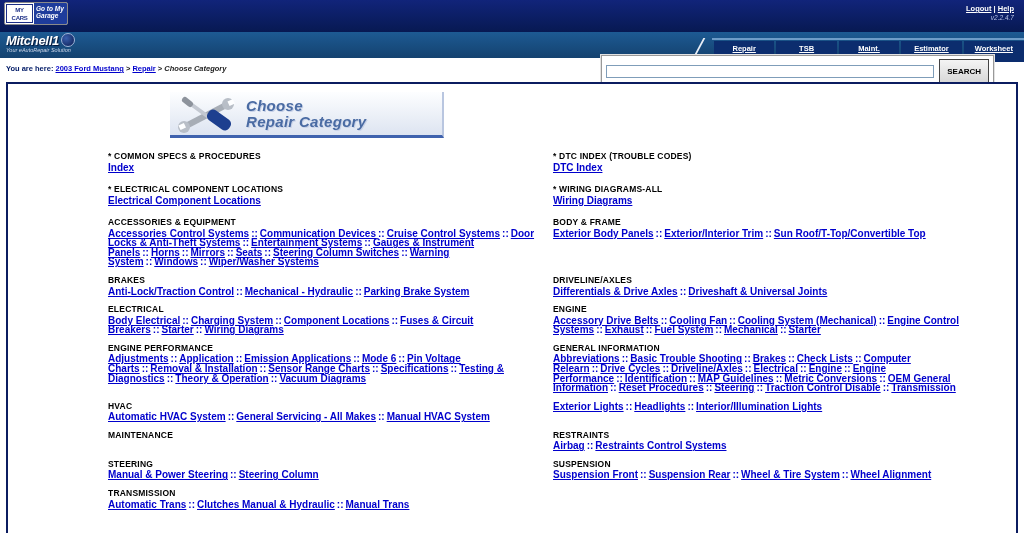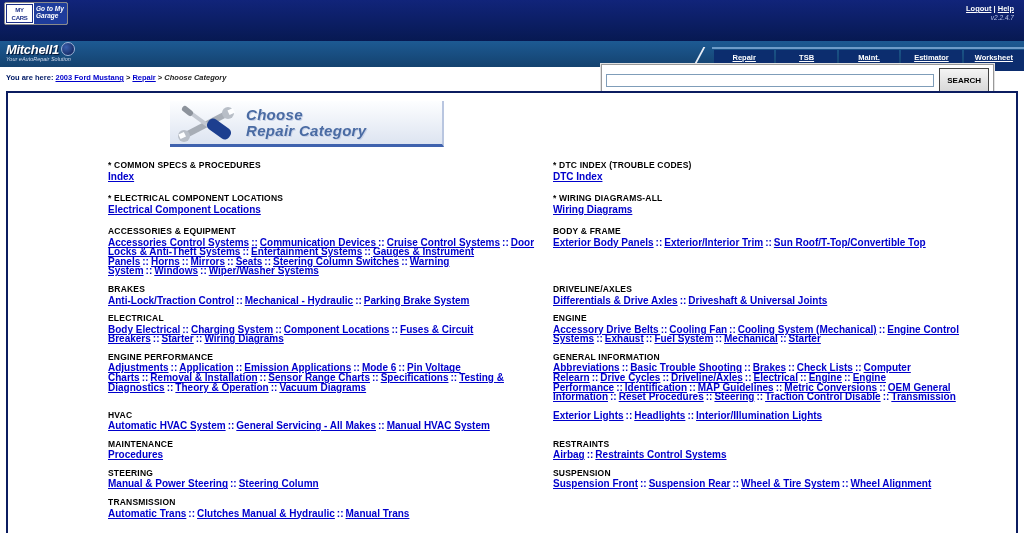--- a/index.html
+++ b/index.html
@@ -1,21 +1,21 @@
 <!DOCTYPE html>
 <html><head>
 <meta charset="utf-8">
 <style>
   * { margin:0; padding:0; box-sizing:border-box; }
   html,body { width:1024px; height:533px; background:#fff; overflow:hidden;
     font-family:"Liberation Sans","DejaVu Sans",sans-serif; }
   a { cursor:pointer; }
 
   
-  .topbar { height:41px; background:linear-gradient(#11247a,#071952); position:relative; }
+  .topbar { height:32px; background:linear-gradient(#11247a,#071952); position:relative; }
   .mycars { position:absolute; left:4px; top:2px; width:64px; height:23px; background:#fff;
     border:1px solid #8a8a8a; border-radius:2px; display:flex; overflow:hidden; }
   .mycars .plate { width:27px; margin:1px; border:1px solid #1c2f86; background:#fff;
     display:flex; flex-direction:column; }
   .mycars .plate .plate-top { height:4px; background:#1c2f86; border-bottom:1px solid #fff; }
   .mycars .plate .plate-txt { font-size:6px; font-weight:bold; color:#1c2f86; text-align:center; line-height:8px; letter-spacing:-0.3px; }
   .mycars .garage { flex:1; background:#1e3c9c; color:#fff; font-style:italic; font-weight:bold;
     font-size:6.5px; line-height:7px; padding:2px 0 0 2px; }
   .userlinks { position:absolute; right:10px; top:4px; text-align:right;
     font-size:7.5px; font-weight:bold; color:#fff; }
@@ -219,21 +219,20 @@
           <div class="cat-heading">HVAC</div>
           <div class="cat-links"><a>Automatic HVAC System</a><span class="sep">::</span><a>General Servicing - All Makes</a><span class="sep">::</span><a>Manual HVAC System</a></div>
         </div>
         <div class="cat-cell right">
           <div class="cat-links"><a>Exterior Lights</a><span class="sep">::</span><a>Headlights</a><span class="sep">::</span><a>Interior/Illumination Lights</a></div>
         </div>
       </div>
       <div class="cat-row">
         <div class="cat-cell left">
           <div class="cat-heading">MAINTENANCE</div>
-          <div class="cat-links"><a>Procedures</a></div>
         </div>
         <div class="cat-cell right">
           <div class="cat-heading">RESTRAINTS</div>
           <div class="cat-links"><a>Airbag</a><span class="sep">::</span><a>Restraints Control Systems</a></div>
         </div>
       </div>
       <div class="cat-row">
         <div class="cat-cell left">
           <div class="cat-heading">STEERING</div>
           <div class="cat-links"><a>Manual &amp; Power Steering</a><span class="sep">::</span><a>Steering Column</a></div>

